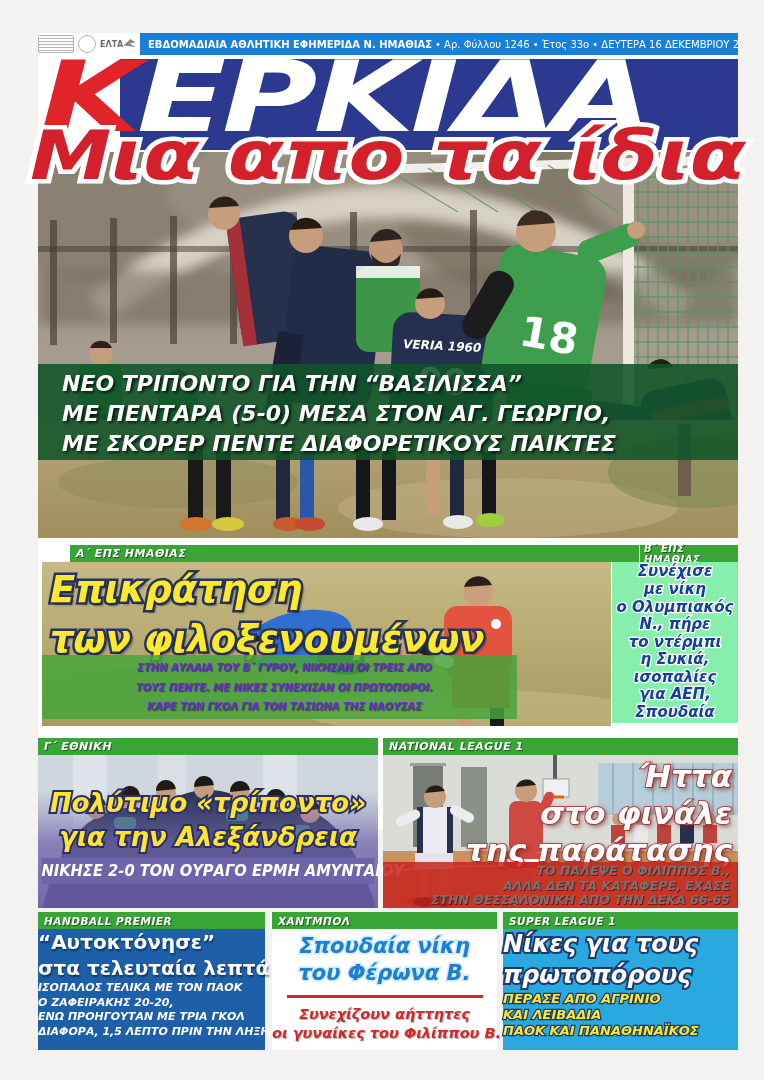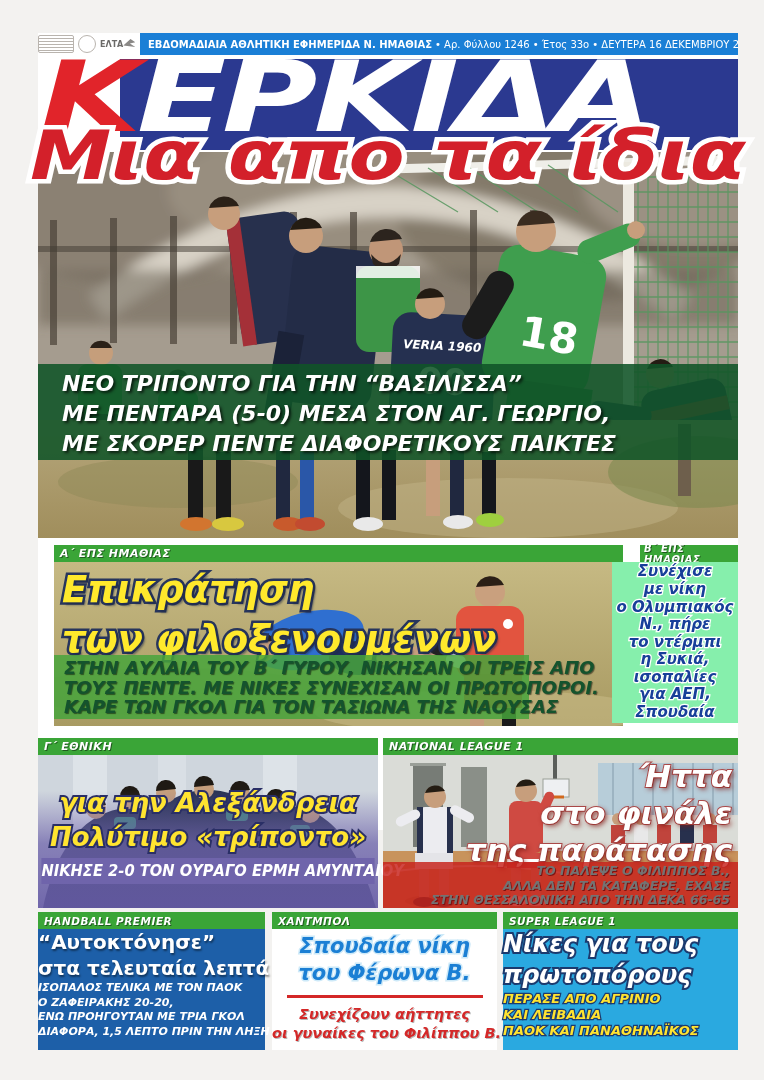--- a/index.html
+++ b/index.html
@@ -45,29 +45,29 @@
 
   
   .slabel{height:17px;background:#3aa537;color:#fff;font-weight:bold;font-style:italic;
      font-size:11px;display:flex;align-items:center;padding-left:6px;letter-spacing:.5px;
      text-shadow:1px 1px 0 rgba(0,0,0,.45);}
 
   .sec{position:absolute;}
   .photo{position:absolute;left:0;right:0;}
 
   
-  .secA{left:16px;top:512px;width:569px;height:181px;}
+  .secA{left:4px;top:512px;width:569px;height:181px;padding-left:28px;}
   .secA .photo{top:17px;height:164px;}
   .headA{position:absolute;left:8px;top:20px;z-index:3;font-weight:bold;font-style:italic;
      color:#ffe92c;font-size:37px;line-height:50px;white-space:nowrap;
      -webkit-text-stroke:5px #27355c;paint-order:stroke fill;text-shadow:3px 3px 2px rgba(30,40,70,.5);}
   .subA{position:absolute;left:0;top:110px;width:475px;height:64px;z-index:3;
      background:rgba(72,165,60,0.85);padding:3px 0 0 10px;box-sizing:border-box;}
-  .subA div{color:#14532d;font-weight:bold;font-style:italic;font-size:18px;line-height:19.5px;
-     white-space:nowrap;text-shadow:1px 1px 1px rgba(0,0,0,.5);}
+  .subA div{color:#6d28d9;font-weight:bold;font-style:italic;font-size:10px;line-height:19.5px;
+     white-space:nowrap;text-shadow:1px 1px 1px rgba(0,0,0,.5);text-align:center;}
 
   
   .secB{left:574px;top:512px;width:126px;height:178px;}
   .secB .slabel{font-size:10px;padding-left:4px;margin-left:28px;}
   .boxB{position:absolute;top:17px;left:0;right:0;bottom:0;background:#86efac;
      display:flex;flex-direction:column;justify-content:center;text-align:center;}
   .boxB div{color:#173f99;font-weight:bold;font-style:italic;font-size:15px;line-height:17.6px;
      -webkit-text-stroke:2.5px #ffffff;paint-order:stroke fill;white-space:nowrap;}
 
   
@@ -377,22 +377,22 @@
         </g>
         <g fill="#3f8f7e" opacity=".9">
           <rect x="76" y="62" width="22" height="12" rx="4"></rect>
               <rect x="188" y="54" width="22" height="12" rx="4"></rect>
           <rect x="252" y="70" width="20" height="12" rx="4"></rect>
         </g>
         <rect x="0" y="36" width="340" height="117" fill="url(#pg)"></rect>
       </svg>
     </div>
     <div class="headC">
+      <div>Πολύτιμο «τρίποντο»</div>
       <div>για την Αλεξάνδρεια</div>
-      <div>Πολύτιμο «τρίποντο»</div>
     </div>
     <div class="subC">ΝΙΚΗΣΕ 2-0 ΤΟΝ ΟΥΡΑΓΟ ΕΡΜΗ ΑΜΥΝΤΑΙΟΥ</div>
   </div>
 
   <div class="sec secN">
     <div class="slabel">NATIONAL LEAGUE 1</div>
     <div class="photo">
       <svg viewBox="0 0 355 153" width="355" height="153">
         <rect width="355" height="96" fill="#dadcd7"></rect>
         <rect x="30" y="10" width="30" height="82" fill="#777c76"></rect>

